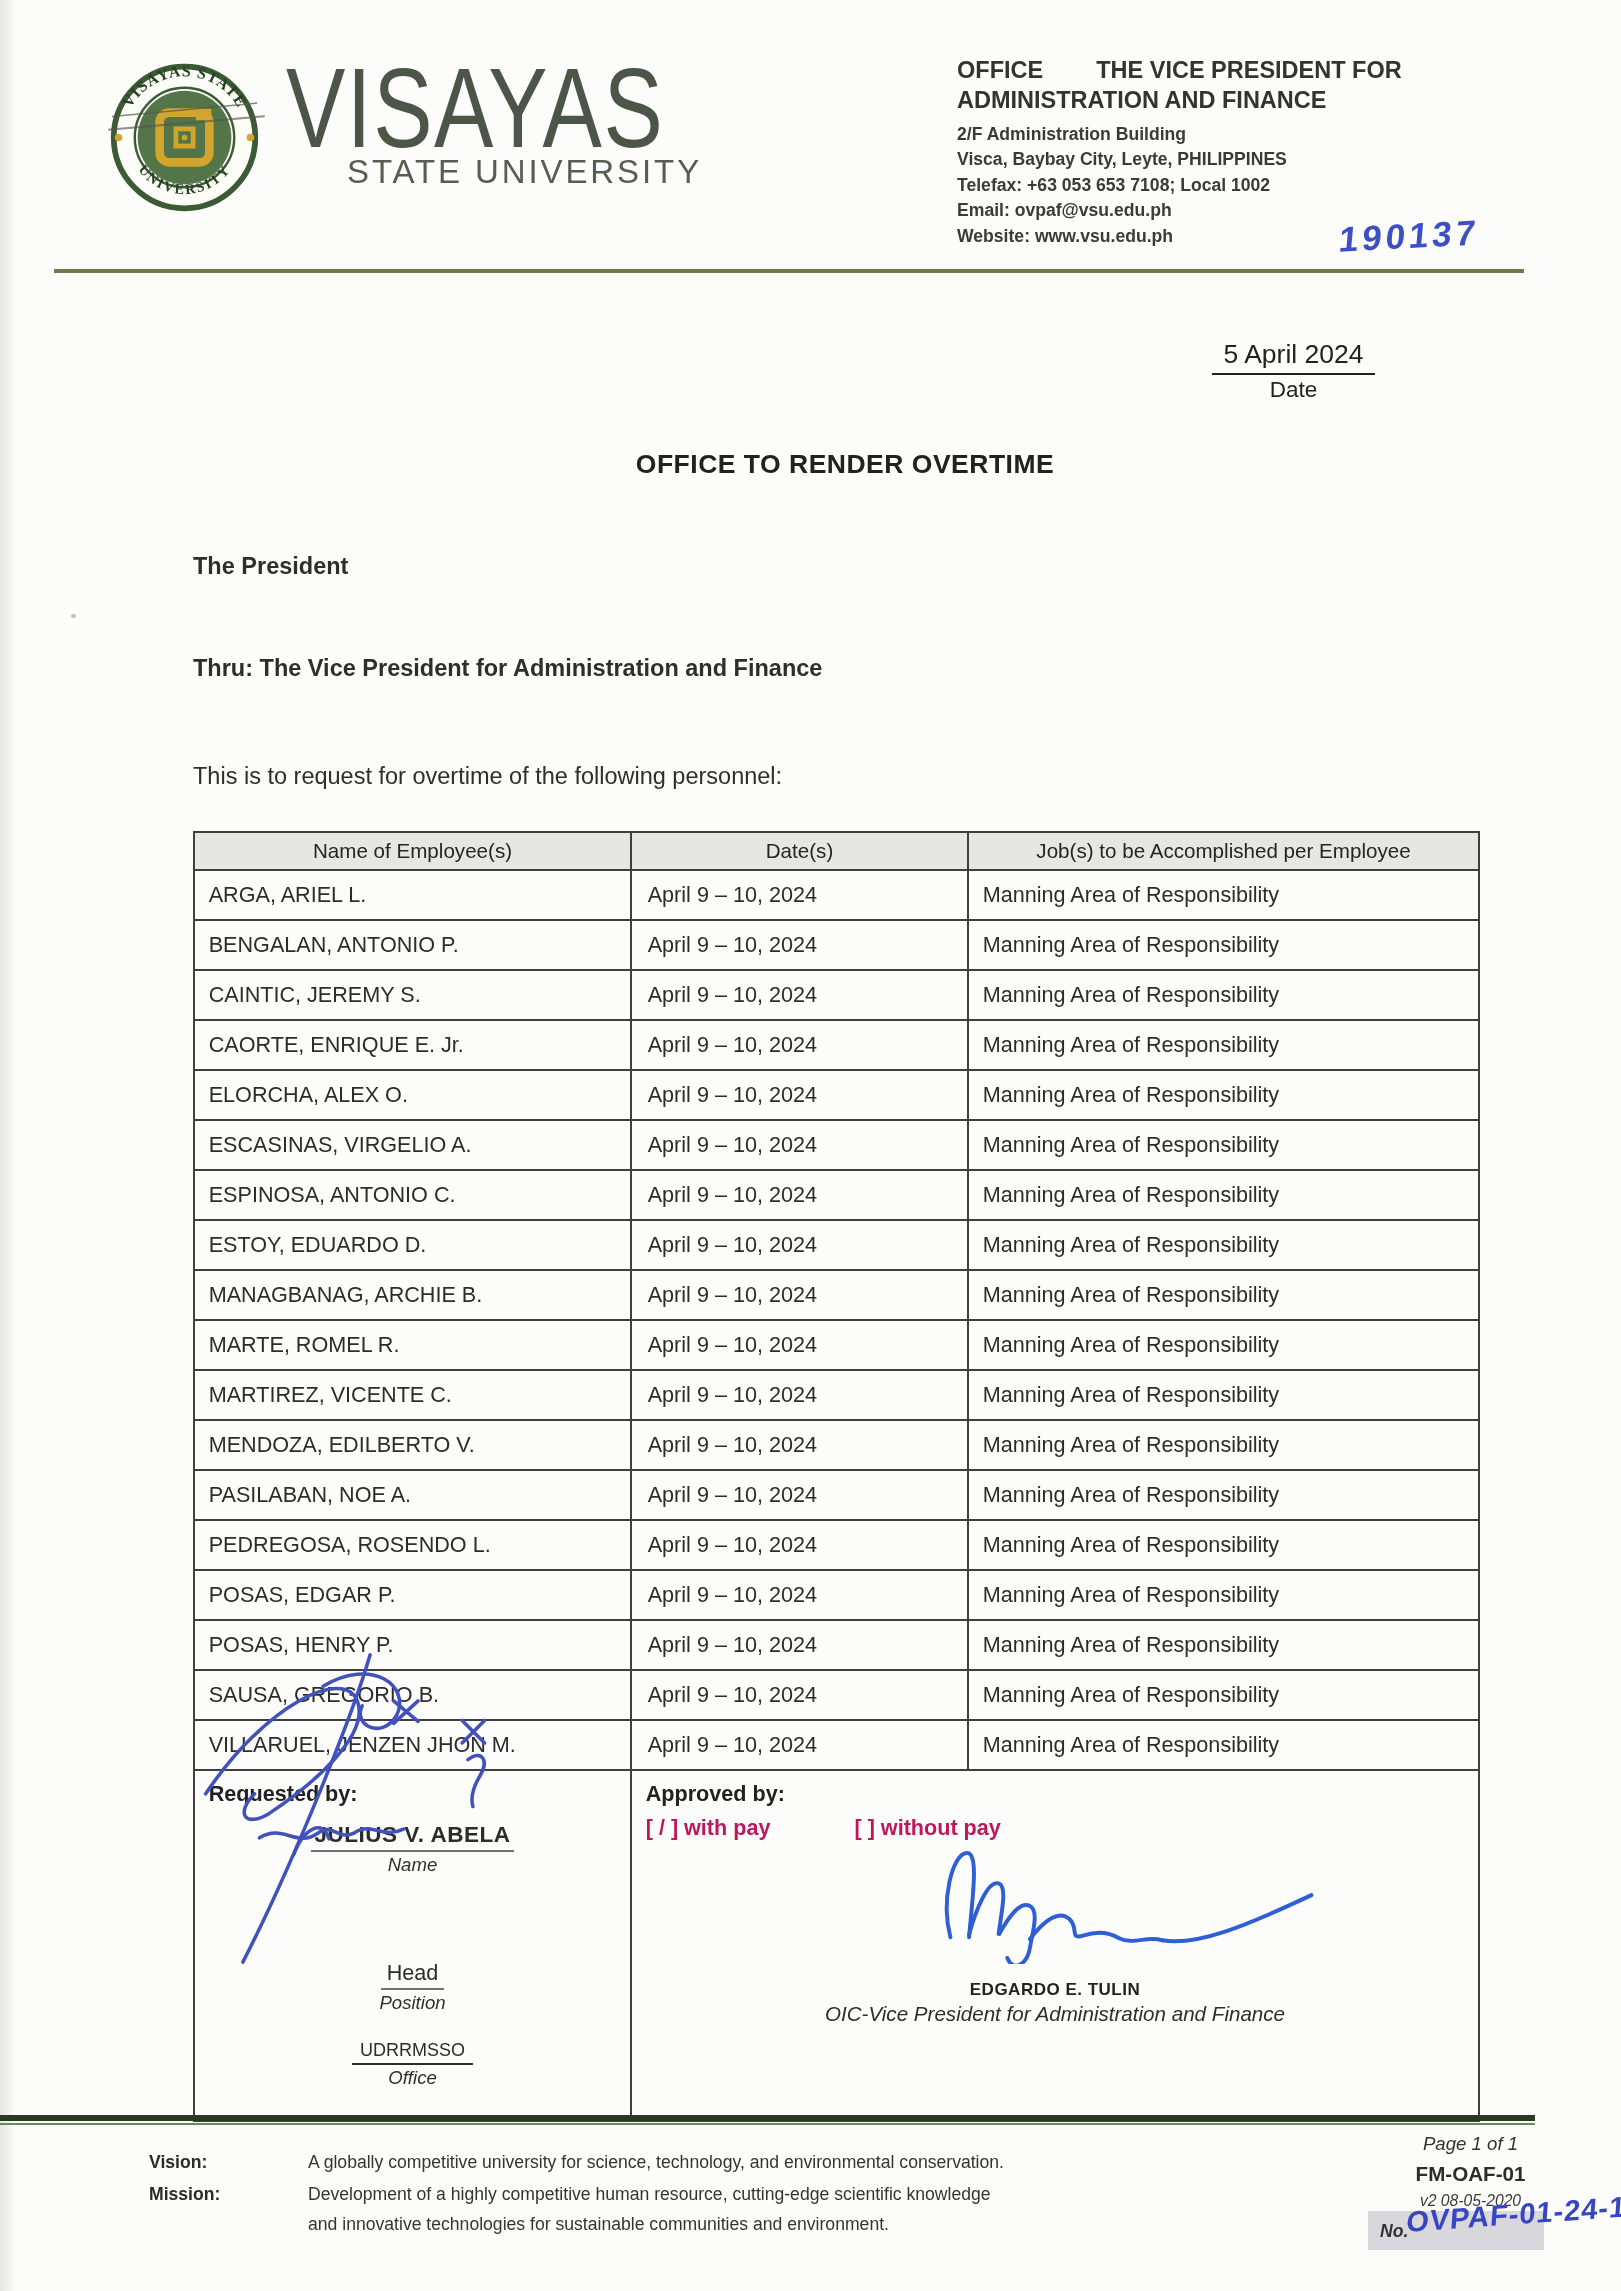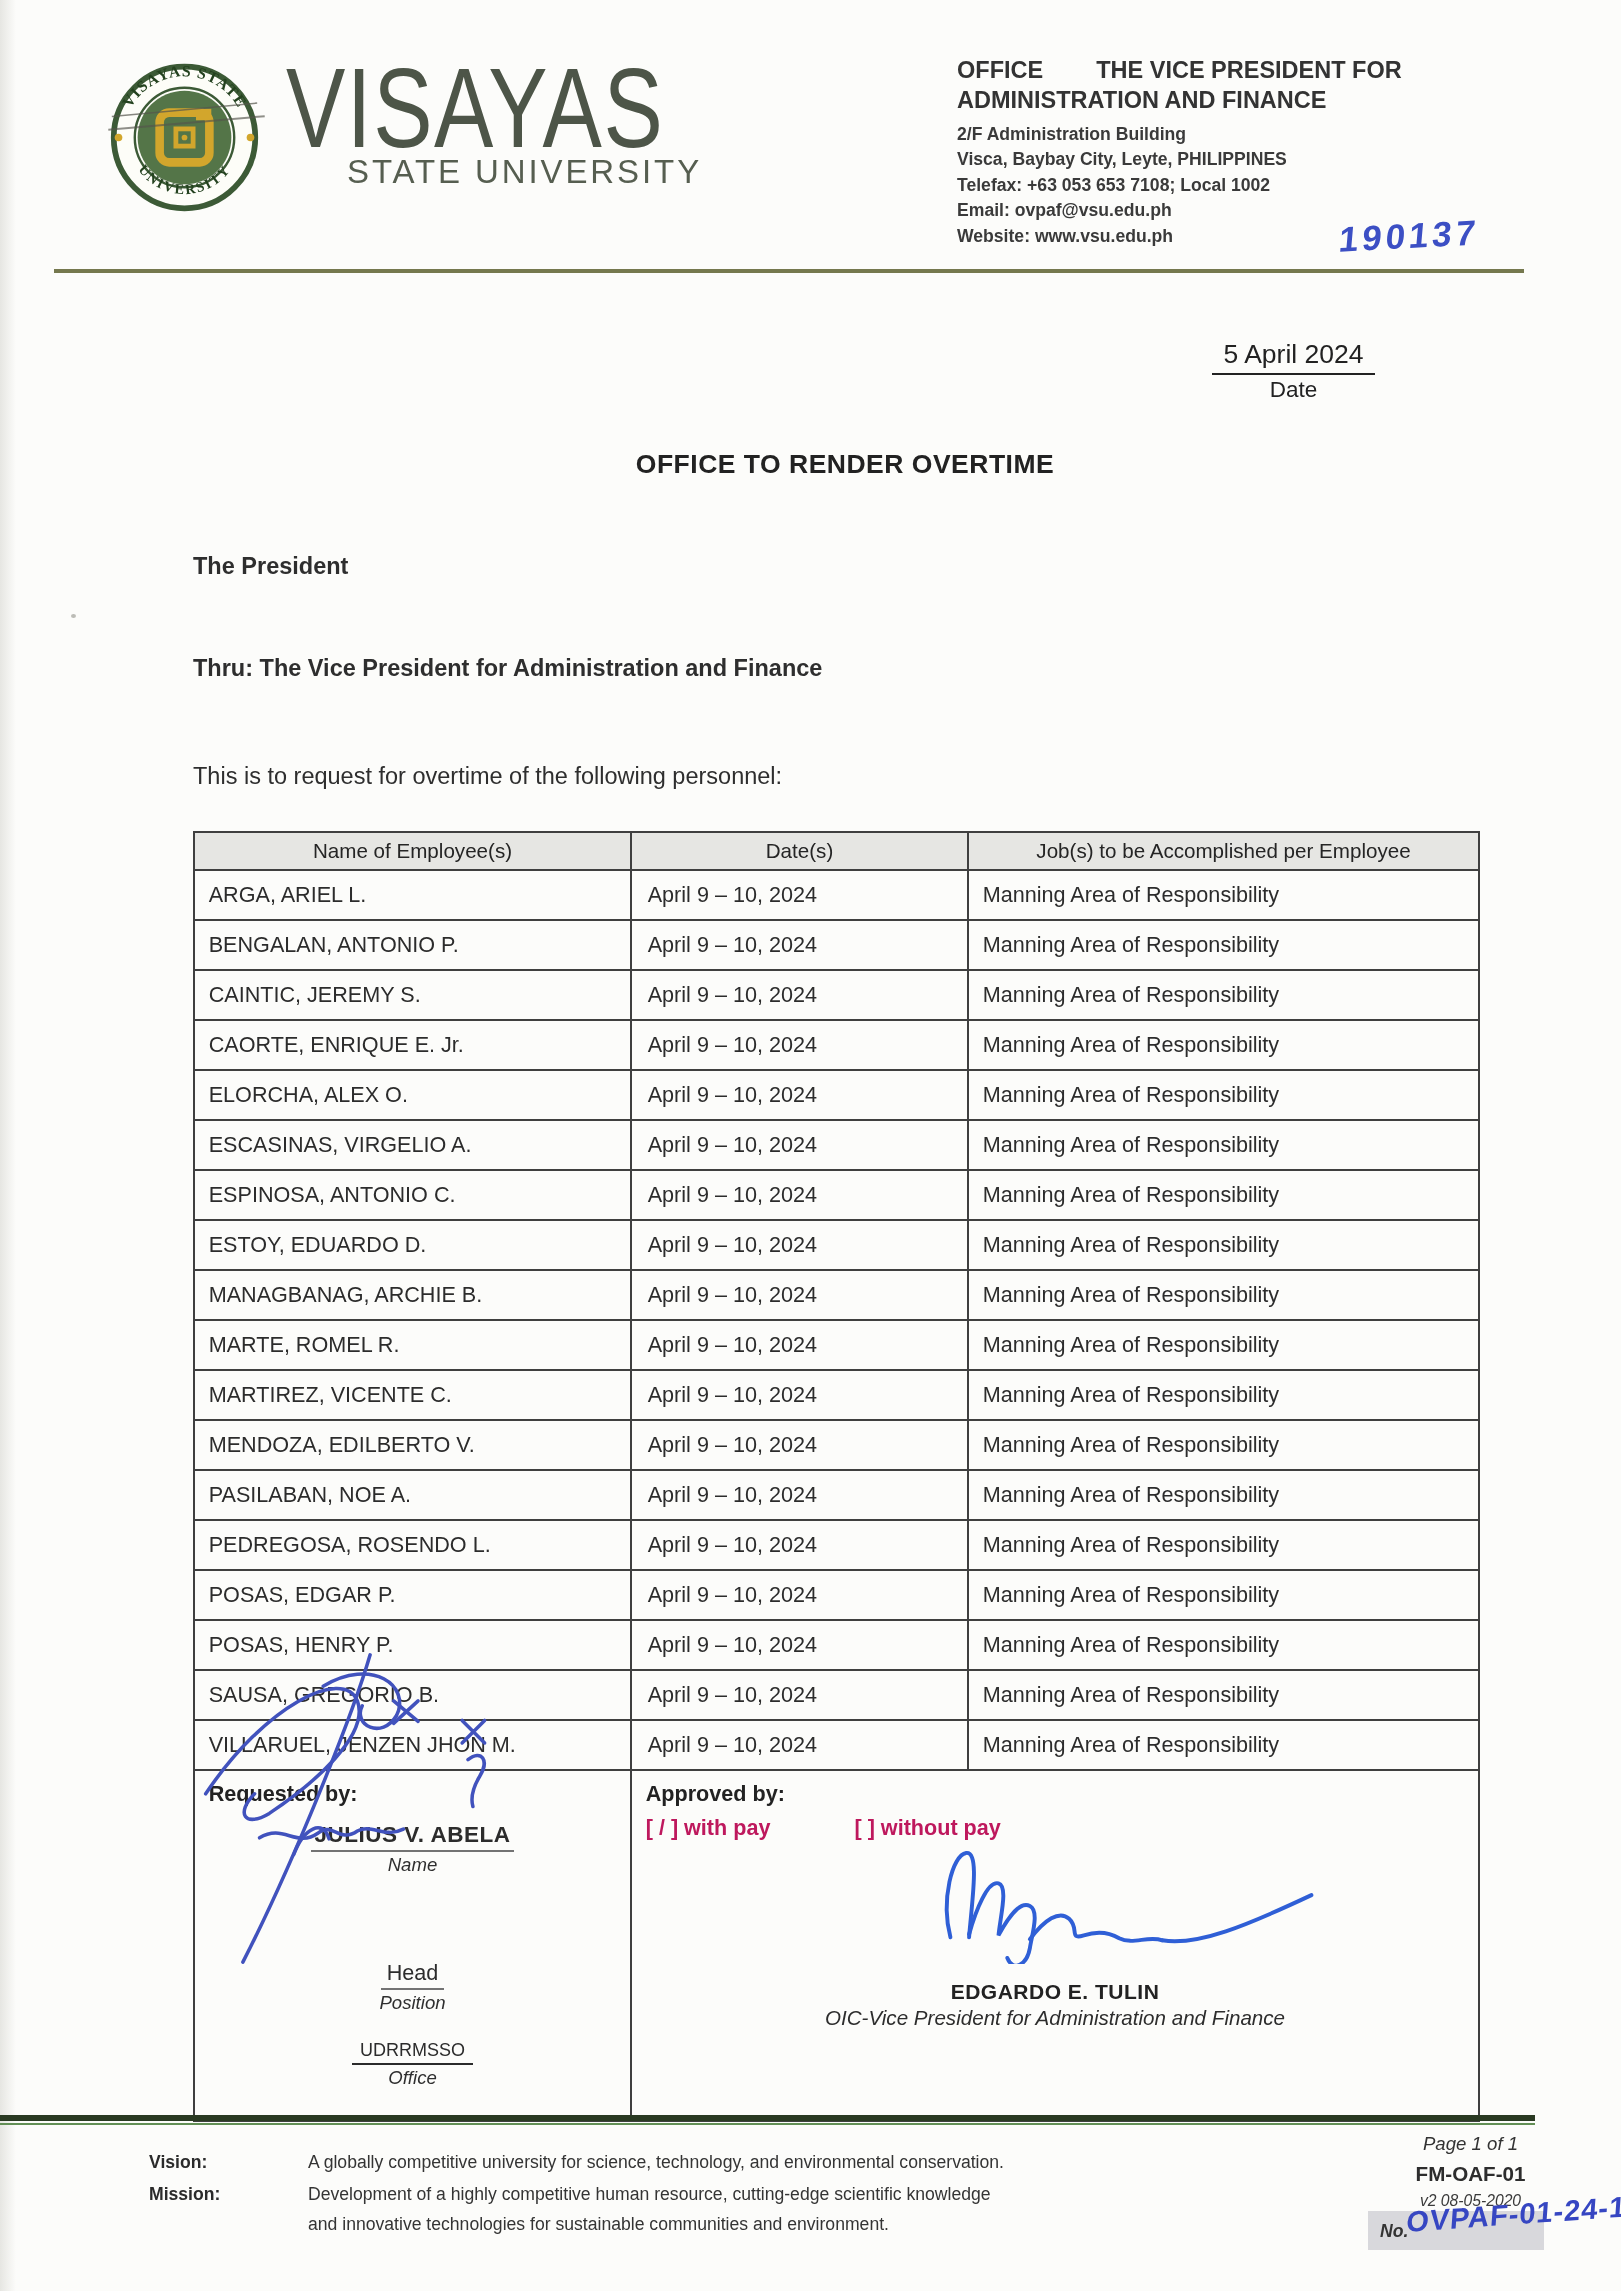--- a/index.html
+++ b/index.html
@@ -48,21 +48,21 @@
   td.sig-a,td.sig-b{height:329px;vertical-align:top;padding:9.8px 13.7px;}
   .sig-label{font-weight:bold;font-size:21.6px;color:#222;}
   .pay-line{font-weight:bold;font-size:21.6px;margin-top:7.8px;color:#be185d;}
   .pay-gap{display:inline-block;width:84px;}
   .sig-center{text-align:center;}
   .req-name{display:inline-block;font-weight:bold;font-size:22.5px;border-bottom:2px solid #737373;
      padding:0 3.9px 2px;margin-top:15.7px;letter-spacing:0.5px;}
   .sig-sub{font-style:italic;font-size:18.6px;color:#2f2f2f;margin-top:2px;}
   .req-pos{display:inline-block;font-size:21.6px;border-bottom:2px solid #737373;padding:0 5.9px 2px;margin-top:84px;}
   .req-off{display:inline-block;font-size:18px;border-bottom:2px solid #2b2b2b;padding:0 7.8px 2px;margin-top:25.5px;}
-  .appr-name{font-weight:bold;font-size:21px;letter-spacing:0.5px;color:#222;margin-top:3.9px;}
+  .appr-name{font-weight:bold;font-size:17px;letter-spacing:0.5px;color:#222;margin-top:3.9px;}
   .appr-pos{font-style:italic;font-size:20.6px;color:#2d2d2d;margin-top:2.9px;}
   .appr-block{margin-top:139px;}
 
   
   .sig-svg{position:absolute;z-index:5;pointer-events:none;}
   #sig-julius{left:176px;top:1647px;}
   #sig-tulin{left:921px;top:1841px;}
 
   
   .footer-rule1{position:absolute;left:0;top:2115px;width:1535px;height:5.9px;background:#2a3a22;}

